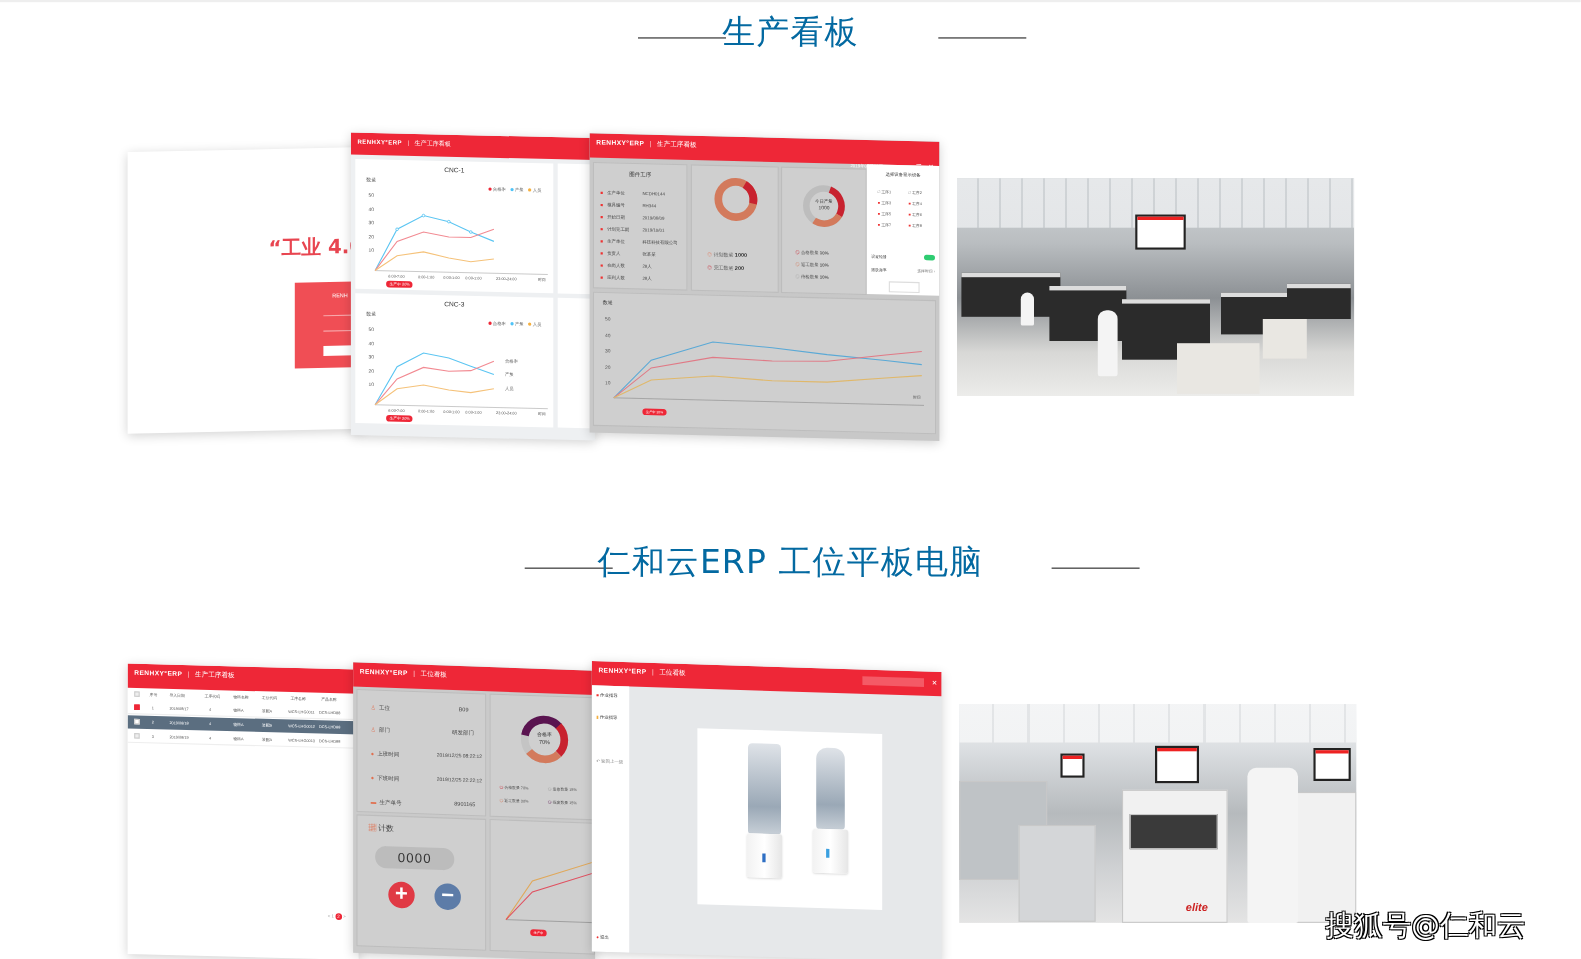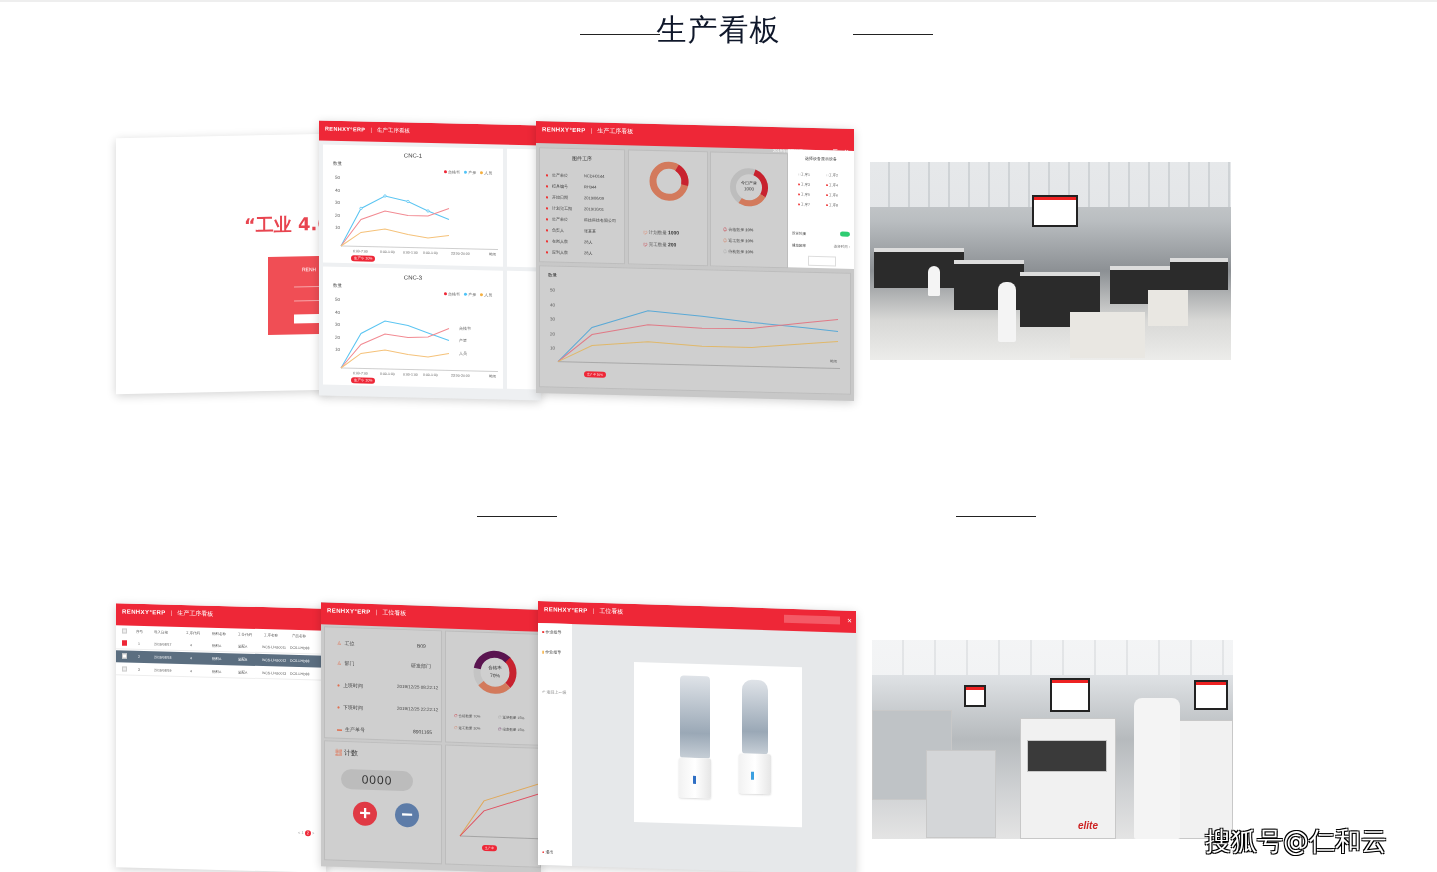--- a/index.html
+++ b/index.html
@@ -1,19 +1,19 @@
 <!DOCTYPE html>
 <html><head>
 <meta charset="utf-8">
 <style>
   * { box-sizing: border-box; margin: 0; padding: 0; }
   html, body { width: 1437px; height: 872px; overflow: hidden; background: #ffffff; font-family: "Liberation Sans", sans-serif; color: #333; }
   .topline { position: absolute; left: 0; top: 0; width: 1437px; height: 2px; background: #eeeeee; }
   .section-head { position: absolute; left: 0; width: 1437px; text-align: center; }
-  .section-head .title { font-size: 30px; color: #0f172a; letter-spacing: 1px; line-height: 36px; font-family: "DejaVu Sans", sans-serif; }
+  .section-head .title { font-size: 30px; color: #0369a1; letter-spacing: 1px; line-height: 36px; font-family: "DejaVu Sans", sans-serif; }
   .section-head .sub { font-size: 12px; color: #444; letter-spacing: 0.3px; margin-top: 2px; }
   .hline { position: absolute; height: 1px; background: #222; }
 
   .shot { position: absolute; background: #fff; overflow: hidden; box-shadow: 0 2px 10px rgba(0,0,0,0.18); }
   .redbar { position: absolute; left: 0; top: 0; right: 0; background: #ee2737; color: #fff; font-size: 6px; padding: 4px 6px; white-space: nowrap; }
   .redbar .brand { font-weight: bold; letter-spacing: 0.4px; }
   .redbar .sep { opacity: .8; margin: 0 5px; }
 
   
   .s1 { left: 116px; top: 136px; width: 215px; height: 256px; transform: skewY(-1.2deg); background: #fff; }
@@ -274,20 +274,21 @@
   <div class="machine" style="left:300px; top:96px; width:58px; height:32px;"></div>
   <div class="base" style="left:200px; top:150px; width:75px; height:46px;"></div>
   <div class="base" style="left:278px; top:128px; width:40px; height:36px;"></div>
   <div class="worker" style="left:128px; top:120px; width:18px; height:60px;"></div>
   <div class="worker" style="left:58px; top:104px; width:12px; height:30px;"></div>
 </div>
 
 <div class="hline" style="left:477px; top:516px; width:80px;"></div>
 <div class="hline" style="left:956px; top:516px; width:80px;"></div>
 <div class="section-head" style="top:494px;">
+  <div class="title">仁和云ERP 工位平板电脑</div>
 </div>
 
 <div class="shot s4">
   <div class="redbar">
     <span class="brand">RENHXY°ERP</span><span class="sep">|</span><span>生产工序看板</span>
   </div>
   <div class="trow" style="top:22px;">
     <span class="cb"></span>
     <span style="left:20px">序号</span>
     <span style="left:38px">导入日期</span>

